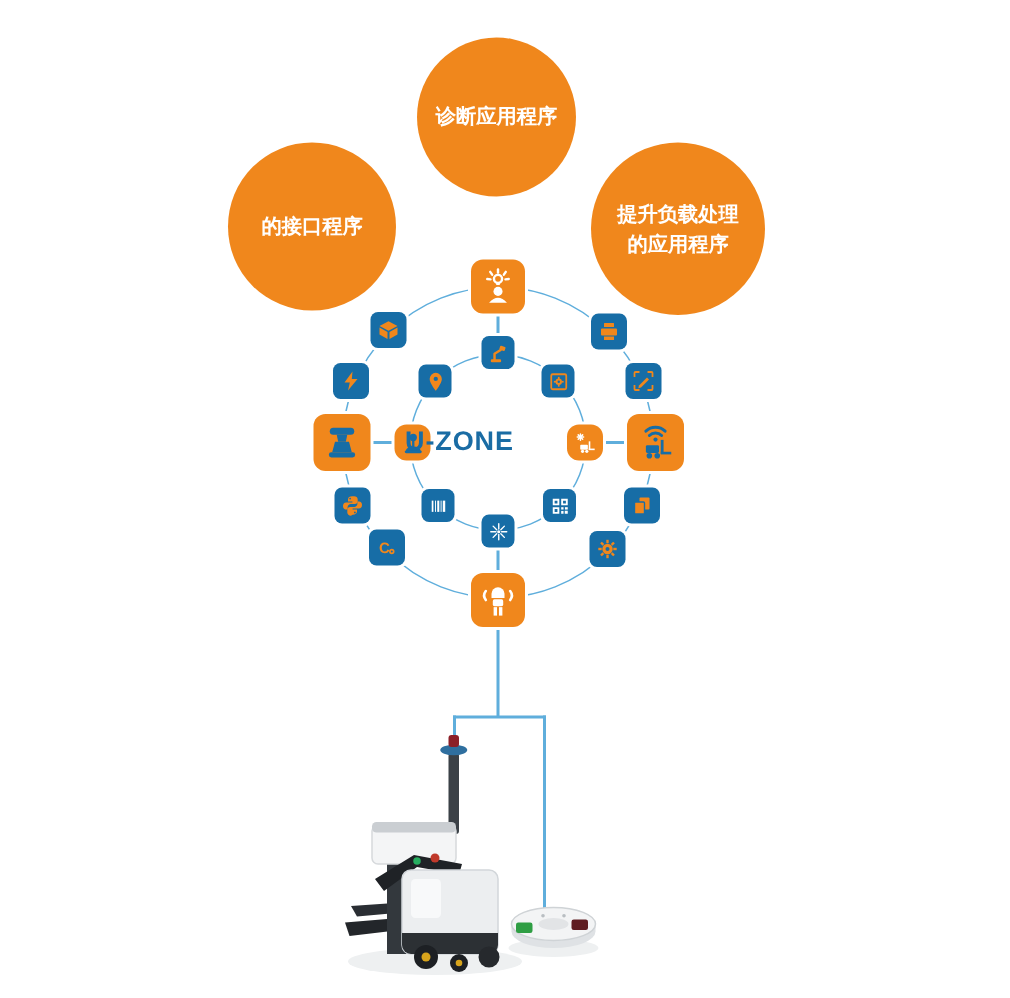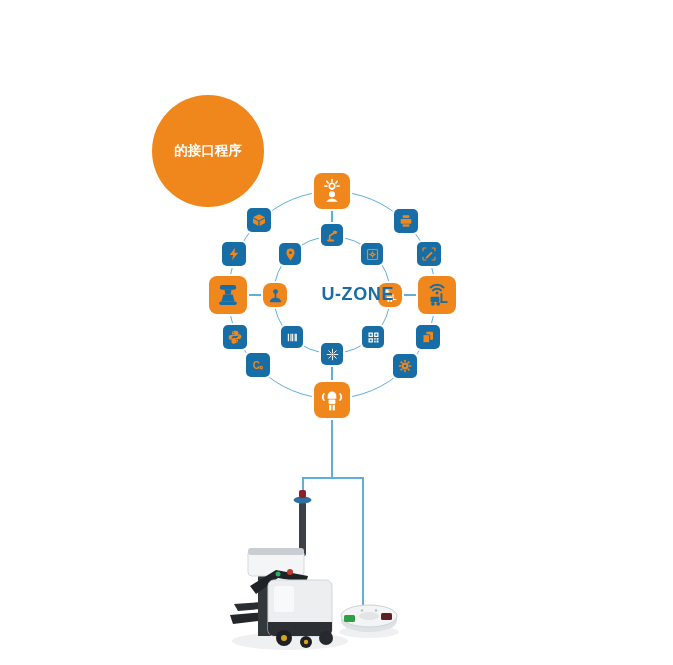--- a/index.html
+++ b/index.html
@@ -8,31 +8,38 @@
   .bubble{position:absolute;border-radius:50%;background:#F0871C;color:#fff;
           display:flex;flex-direction:column;align-items:center;justify-content:center;
           text-align:center;font-weight:bold;font-size:13.5px;line-height:20px}
   .bubble span{display:block}
   .ring{position:absolute;border:1.6px solid #5FAEDC;border-radius:50%;box-sizing:border-box}
   .ln{position:absolute;background:#5FAEDC}
   .n{position:absolute;display:flex;align-items:center;justify-content:center;
      box-shadow:0 0 0 2px #fff}
   .nb{background:#176DA6;border-radius:5px}
   .no{background:#F0871C;border-radius:8px}
-  .hub{position:absolute;left:270px;top:284px;width:124px;text-align:right;
+  .hub{position:absolute;left:270px;top:284px;width:124px;text-align:left;
        font-size:18px;font-weight:bold;letter-spacing:.6px;color:#1A6CA4}
   svg{display:block}
 </style>
 </head>
 <body>
 
 <div class="stage">
 
+  <div class="bubble" style="left:278px;top:25px;width:106px;height:106px">
+    <span>诊断应用程序</span>
+  </div>
   <div class="bubble" style="left:152px;top:95px;width:112px;height:112px">
     <span>的接口程序</span>
+  </div>
+  <div class="bubble" style="left:394px;top:95px;width:116px;height:115px">
+    <span>提升负载处理</span>
+    <span>的应用程序</span>
   </div>
 
   <div class="ring" style="left:228px;top:191px;width:208px;height:208px"></div>
   <div class="ring" style="left:273px;top:236px;width:118px;height:118px"></div>
 
   <div class="ln" style="left:331px;top:186px;width:2px;height:62px"></div>
   <div class="ln" style="left:331px;top:352px;width:2px;height:62px"></div>
   <div class="ln" style="left:220px;top:294px;width:58px;height:2px"></div>
   <div class="ln" style="left:386px;top:294px;width:54px;height:2px"></div>
 

